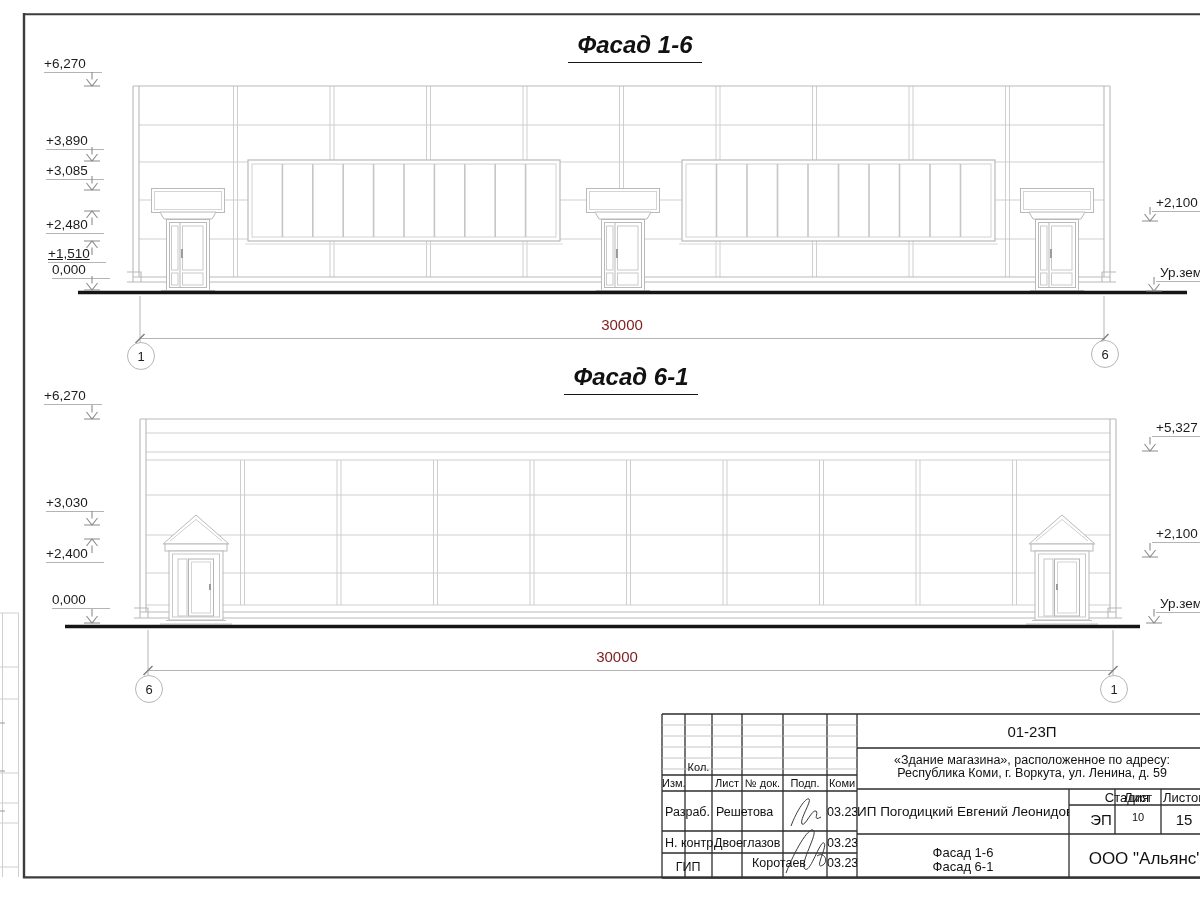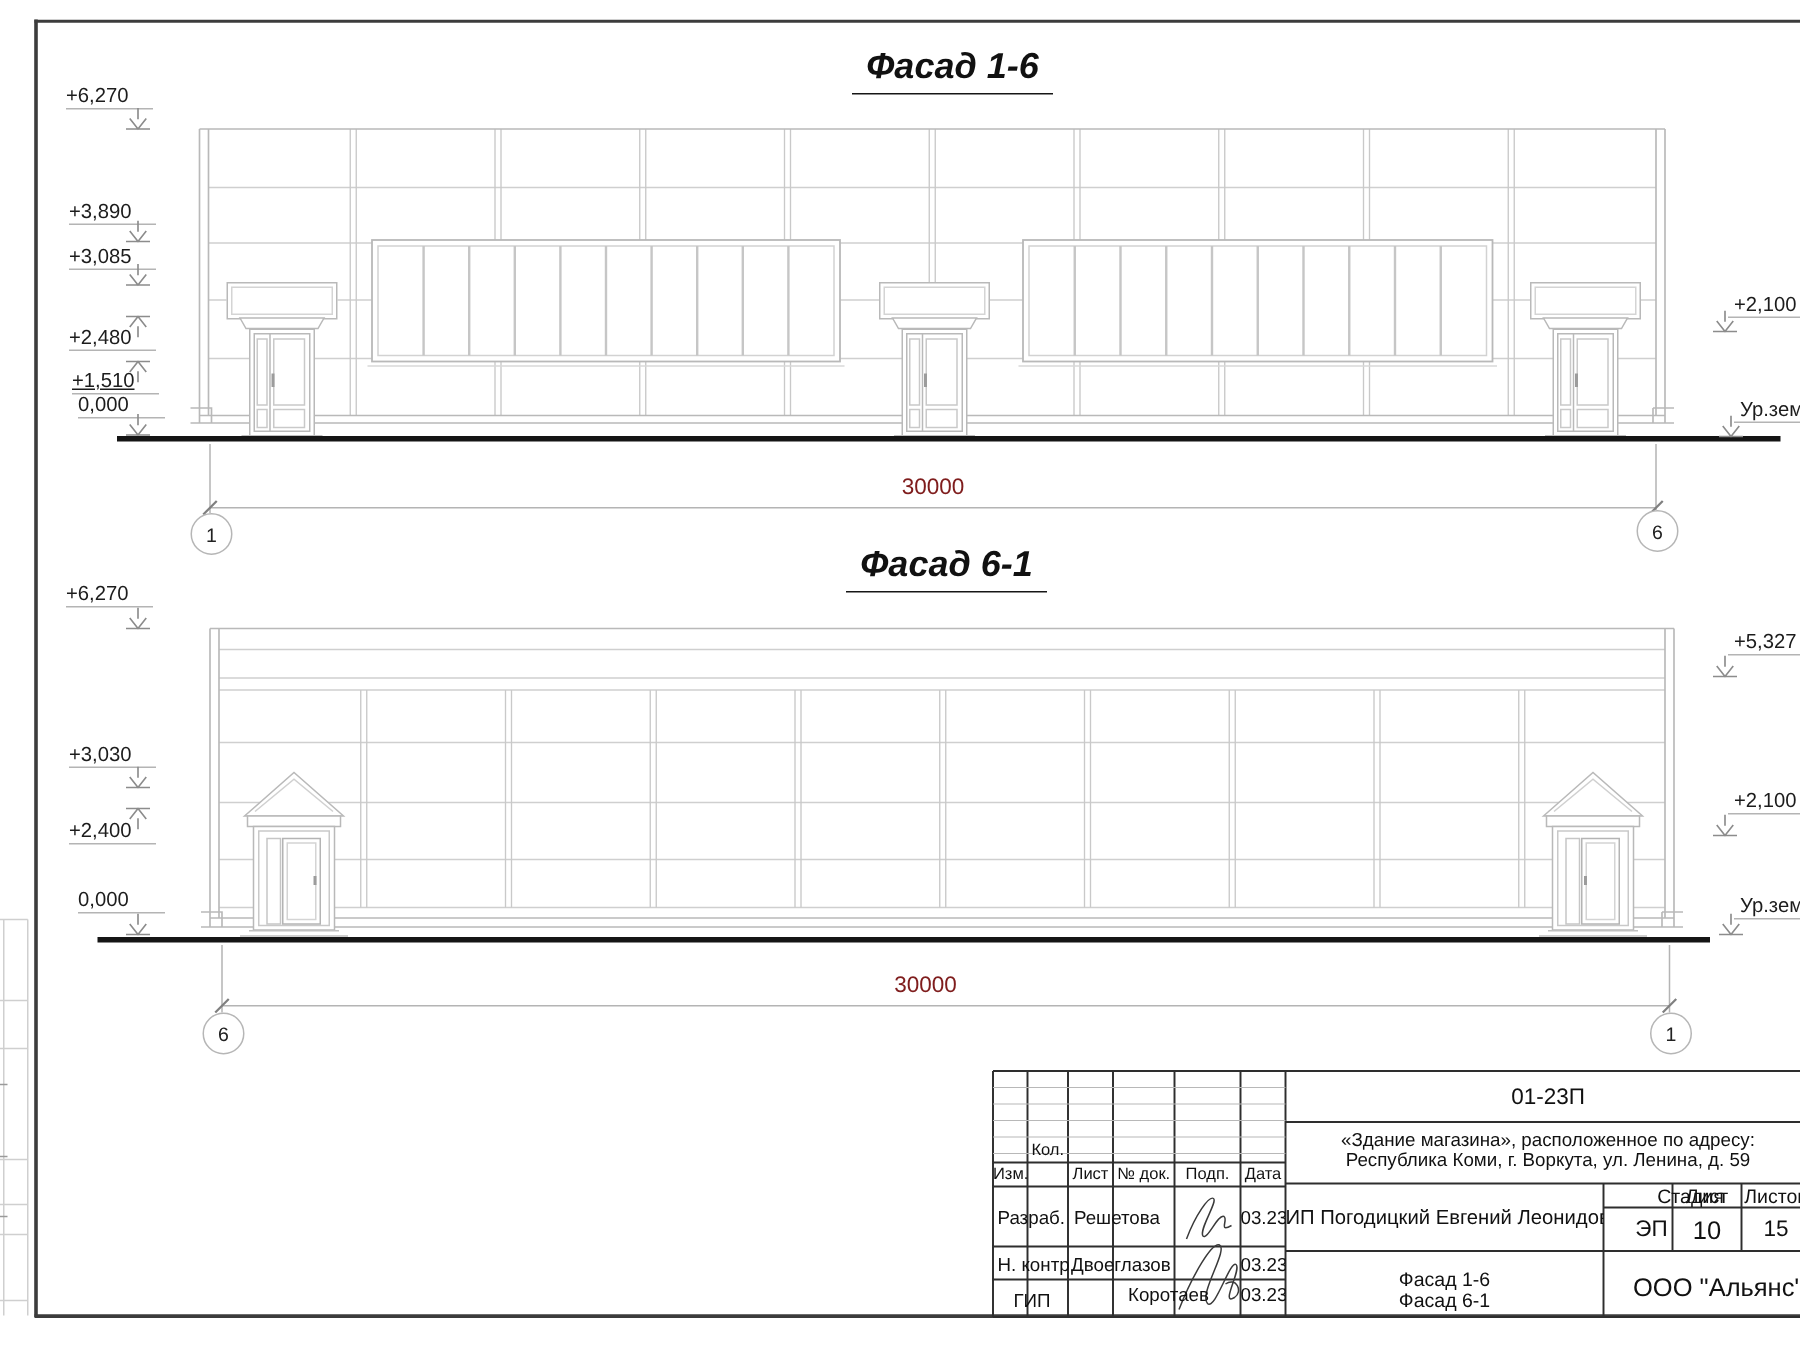--- a/index.html
+++ b/index.html
@@ -246,33 +246,33 @@
 
 <div class="tb c" style="left:857px;top:723px;width:350px;font-size:15px;">01-23П</div>
 <div class="tb c tb-addr" style="left:857px;top:753px;width:350px;">«Здание магазина», расположенное по адресу:</div>
 <div class="tb c tb-addr" style="left:857px;top:766px;width:350px;">Республика Коми, г. Воркута, ул. Ленина, д. 59</div>
 <div class="tb c" style="left:857px;top:804px;width:212px;font-size:13.5px;">ИП Погодицкий Евгений Леонидович</div>
 
 <div class="tb c" style="left:1069px;top:790px;width:46px;font-size:13px;padding-left:35px;">Стадия</div>
 <div class="tb c" style="left:1115px;top:790px;width:46px;font-size:13px;">Лист</div>
 <div class="tb c" style="left:1161px;top:790px;width:46px;font-size:13px;">Листов</div>
 <div class="tb c" style="left:1069px;top:811px;width:64px;font-size:15px;">ЭП</div>
-<div class="tb c" style="left:1115px;top:811px;width:46px;font-size:17px;">10</div>
+<div class="tb c" style="left:1115px;top:811px;width:46px;font-size:11px;">10</div>
 <div class="tb c" style="left:1161px;top:811px;width:46px;font-size:15px;">15</div>
 
 <div class="tb c" style="left:857px;top:845px;width:212px;font-size:13px;">Фасад 1-6</div>
 <div class="tb c" style="left:857px;top:859px;width:212px;font-size:13px;">Фасад 6-1</div>
 <div class="tb c" style="left:1069px;top:849px;width:153px;font-size:17px;">ООО "Альянс"</div>
 
 <div class="tb c tb-small" style="left:662px;top:777px;width:23px;">Изм.</div>
 <div class="tb c tb-small" style="left:685px;top:761px;width:27px;">Кол.</div>
 <div class="tb c tb-small" style="left:712px;top:777px;width:30px;">Лист</div>
 <div class="tb c tb-small" style="left:742px;top:777px;width:41px;">№ док.</div>
 <div class="tb c tb-small" style="left:783px;top:777px;width:44px;">Подп.</div>
-<div class="tb c tb-small" style="left:827px;top:777px;width:30px;">Дата</div>
+<div class="tb c tb-small" style="left:827px;top:777px;width:30px;">Коми</div>
 
 <div class="tb tb-role" style="left:665px;top:805px;width:46px;">Разраб.</div>
 <div class="tb tb-role" style="left:716px;top:805px;width:66px;">Решетова</div>
 <div class="tb c tb-role" style="left:827px;top:805px;width:30px;">03.23</div>
 <div class="tb tb-role" style="left:665px;top:836px;width:50px;">Н. контр.</div>
 <div class="tb tb-role" style="left:714px;top:836px;width:70px;">Двоеглазов</div>
 <div class="tb c tb-role" style="left:827px;top:836px;width:30px;">03.23</div>
 <div class="tb tb-role" style="left:665px;top:860px;width:46px;text-align:center;">ГИП</div>
 <div class="tb tb-role" style="left:732px;top:856px;width:66px;margin-left:20px;">Коротаев</div>
 <div class="tb c tb-role" style="left:827px;top:856px;width:30px;">03.23</div>

